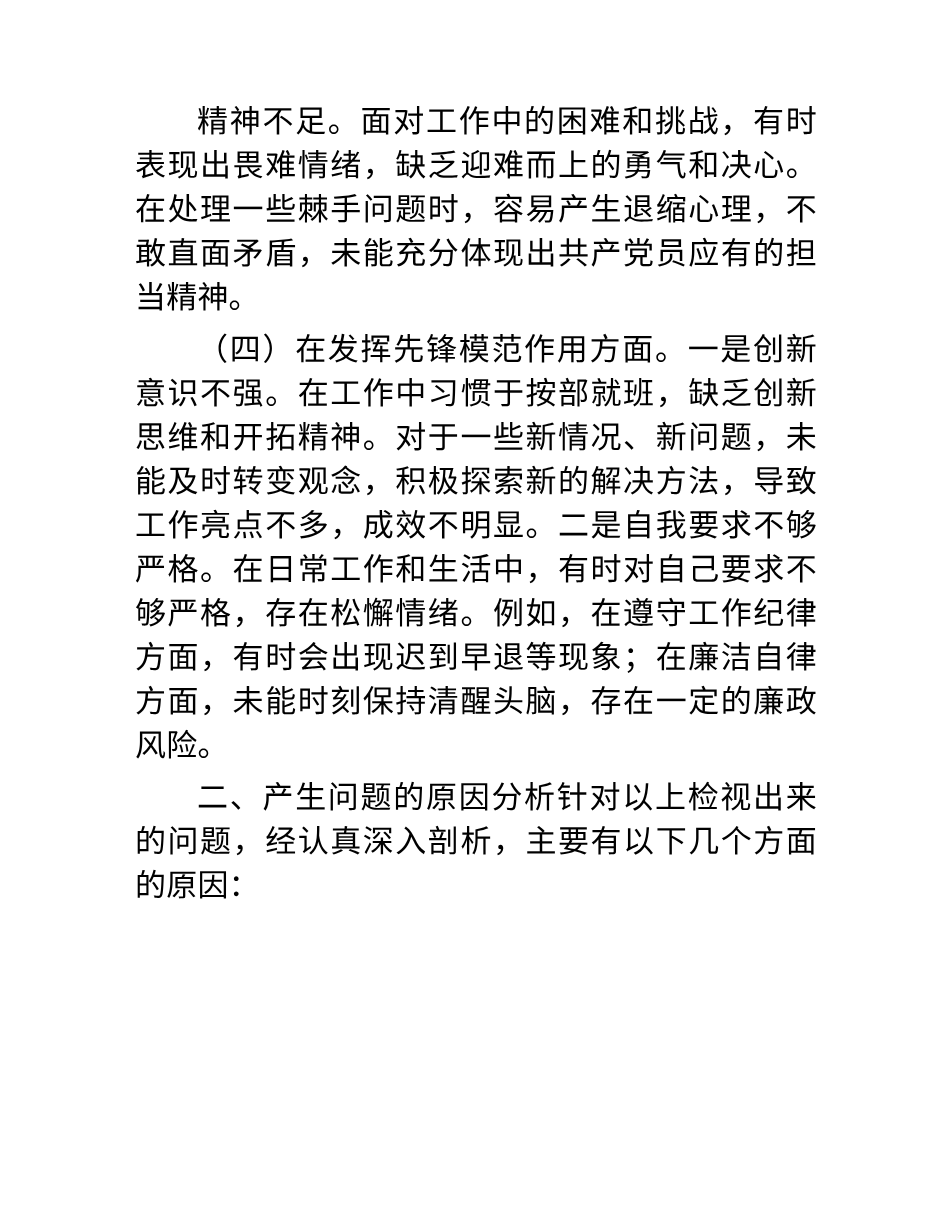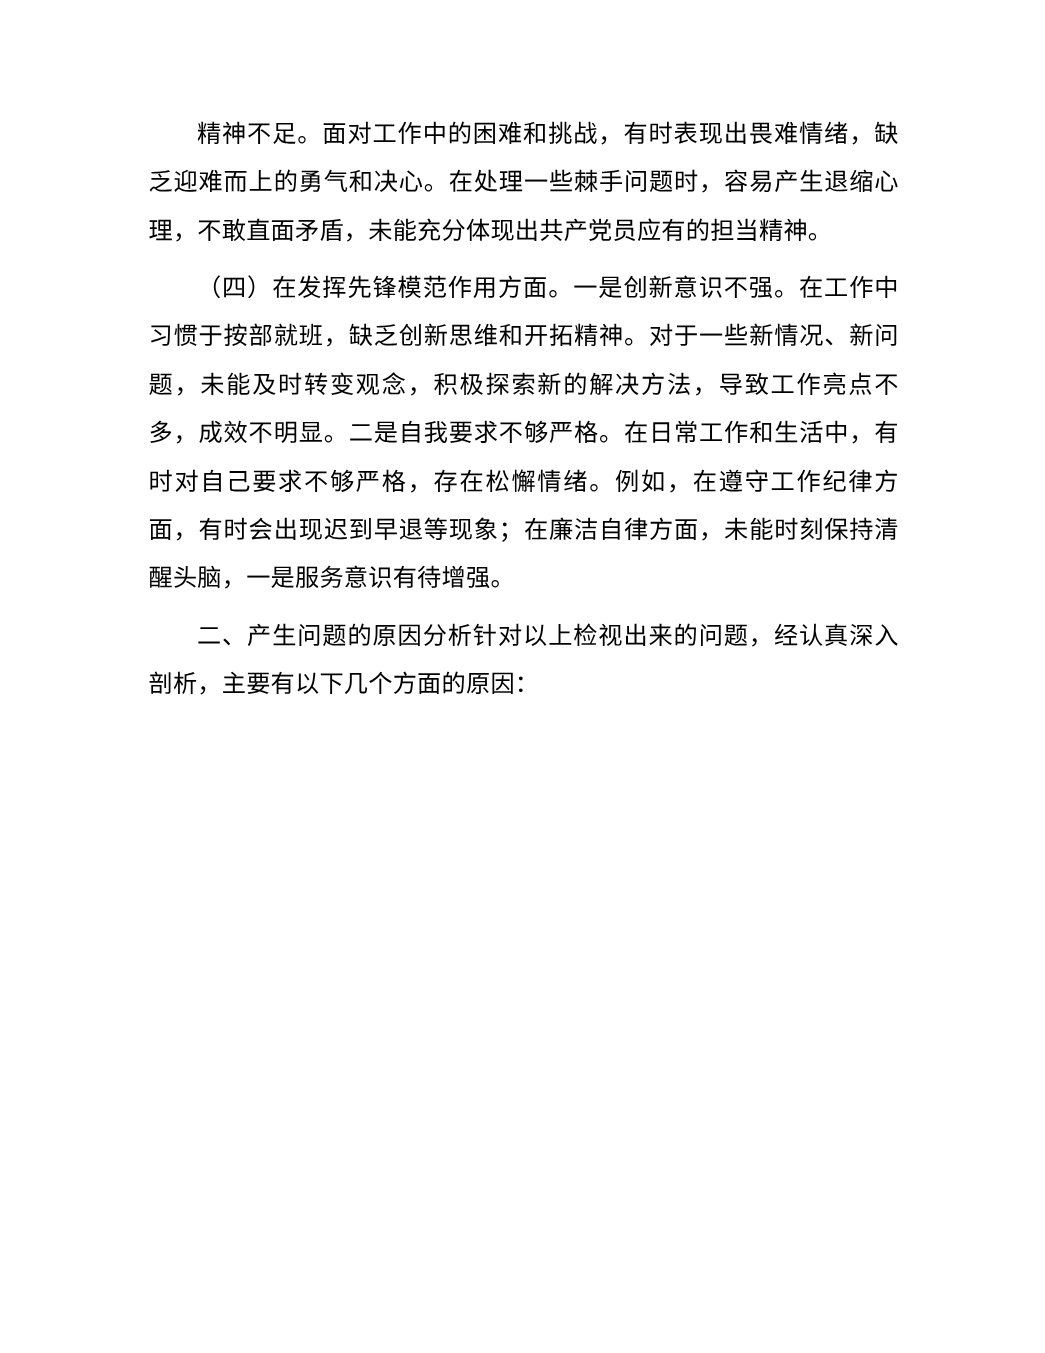--- a/index.html
+++ b/index.html
@@ -23,21 +23,21 @@
     box-sizing: border-box;
   }
   .text-column {
     position: absolute;
     left: 135px;
     top: 100px;
     width: 682px;
   }
   .para {
     margin: 0;
-    font-size: 22px;
+    font-size: 31px;
     line-height: 44px;
     text-align: justify;
     text-justify: inter-ideograph;
     text-indent: 2em;
     letter-spacing: 0.2px;
     word-break: break-all;
     overflow-wrap: break-word;
   }
   
   .para + .para {
@@ -46,18 +46,18 @@
 </style>
 </head>
 <body>
 
 <div class="page">
   <div class="text-column">
 
     <p class="para">精神不足。面对工作中的困难和挑战，有时表现出畏难情绪，缺乏迎难而上的勇气和决心。在处理一些棘手问题时，容易产生退缩心理，不敢直面矛盾，未能充分体现出共产党员应有的担当精神。</p>
 
 
-    <p class="para">（四）在发挥先锋模范作用方面。一是创新意识不强。在工作中习惯于按部就班，缺乏创新思维和开拓精神。对于一些新情况、新问题，未能及时转变观念，积极探索新的解决方法，导致工作亮点不多，成效不明显。二是自我要求不够严格。在日常工作和生活中，有时对自己要求不够严格，存在松懈情绪。例如，在遵守工作纪律方面，有时会出现迟到早退等现象；在廉洁自律方面，未能时刻保持清醒头脑，一是服务意识有待增强。</p>
+    <p class="para">（四）在发挥先锋模范作用方面。一是创新意识不强。在工作中习惯于按部就班，缺乏创新思维和开拓精神。对于一些新情况、新问题，未能及时转变观念，积极探索新的解决方法，导致工作亮点不多，成效不明显。二是自我要求不够严格。在日常工作和生活中，有时对自己要求不够严格，存在松懈情绪。例如，在遵守工作纪律方面，有时会出现迟到早退等现象；在廉洁自律方面，未能时刻保持清醒头脑，存在一定的廉政风险。</p>
 
     <p class="para">二、产生问题的原因分析针对以上检视出来的问题，经认真深入剖析，主要有以下几个方面的原因：</p>
 
   </div>
 </div>
 
 </body></html>

